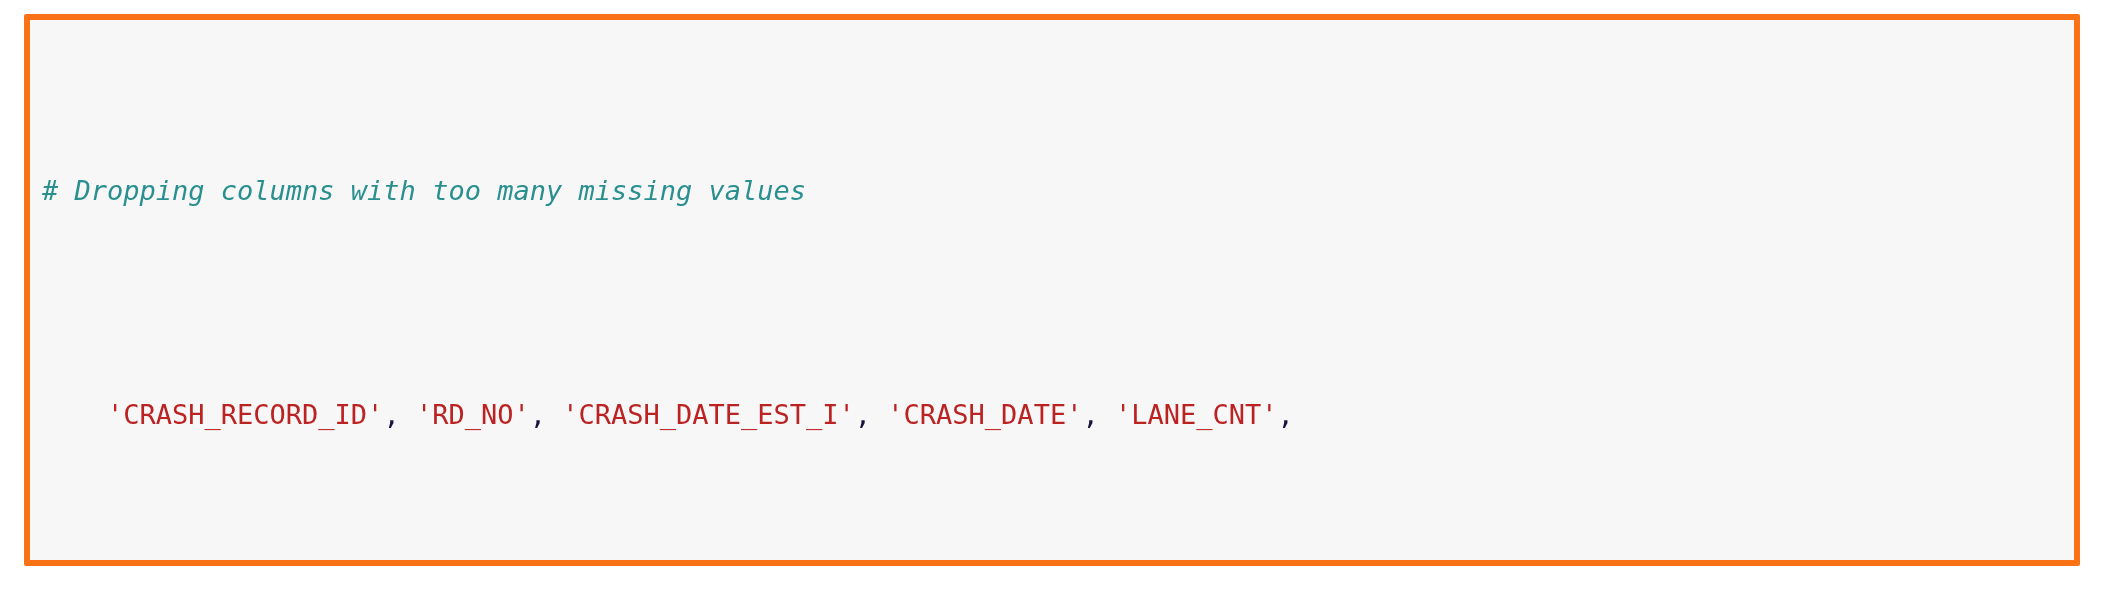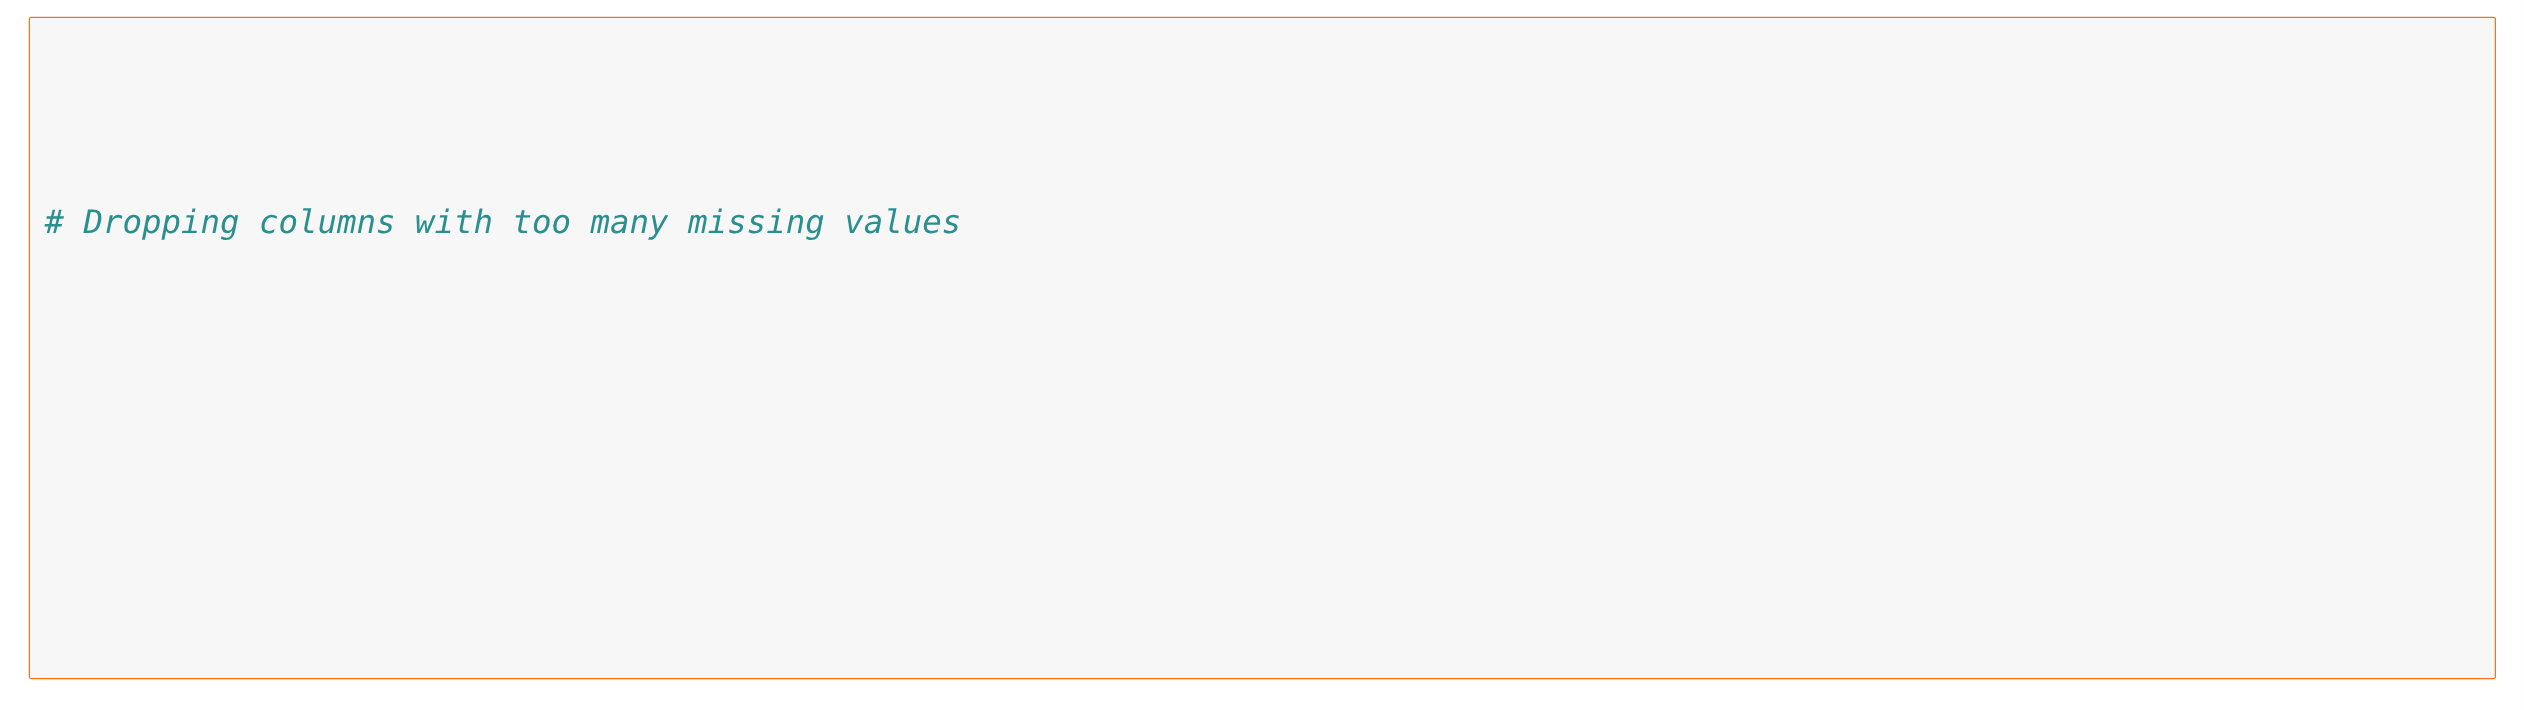--- a/index.html
+++ b/index.html
@@ -14,21 +14,21 @@
     font-family: "DejaVu Sans Mono", "Liberation Mono", monospace;
   }
 
   #cell {
     position: absolute;
     left: 24px;
     top: 14px;
     width: 2056px;
     height: 552px;
     background: #f7f7f7;
-    border: 1px solid #f97316;
+    border: 6px solid #f97316;
     border-radius: 2px;
     box-sizing: border-box;
     overflow: hidden;
   }
 
   #code {
     position: absolute;
     left: 12px;
     top: 15px;
     right: 0;
@@ -54,20 +54,21 @@
 </style>
 </head>
 <body>
 
 <div id="cell">
   <div id="code">
 
     <div class="line"><span class="cm"># Dropping columns with too many missing values</span></div>
 
 
+    <div class="line list-line"><span class="pn">    </span><span class="st">'CRASH_RECORD_ID'</span><span class="pn">, </span><span class="st">'RD_NO'</span><span class="pn">, </span><span class="st">'CRASH_DATE_EST_I'</span><span class="pn">, </span><span class="st">'CRASH_DATE'</span><span class="pn">, </span><span class="st">'LANE_CNT'</span><span class="pn">,</span></div>
     
     
     
     
     
     
     
 
     
 

